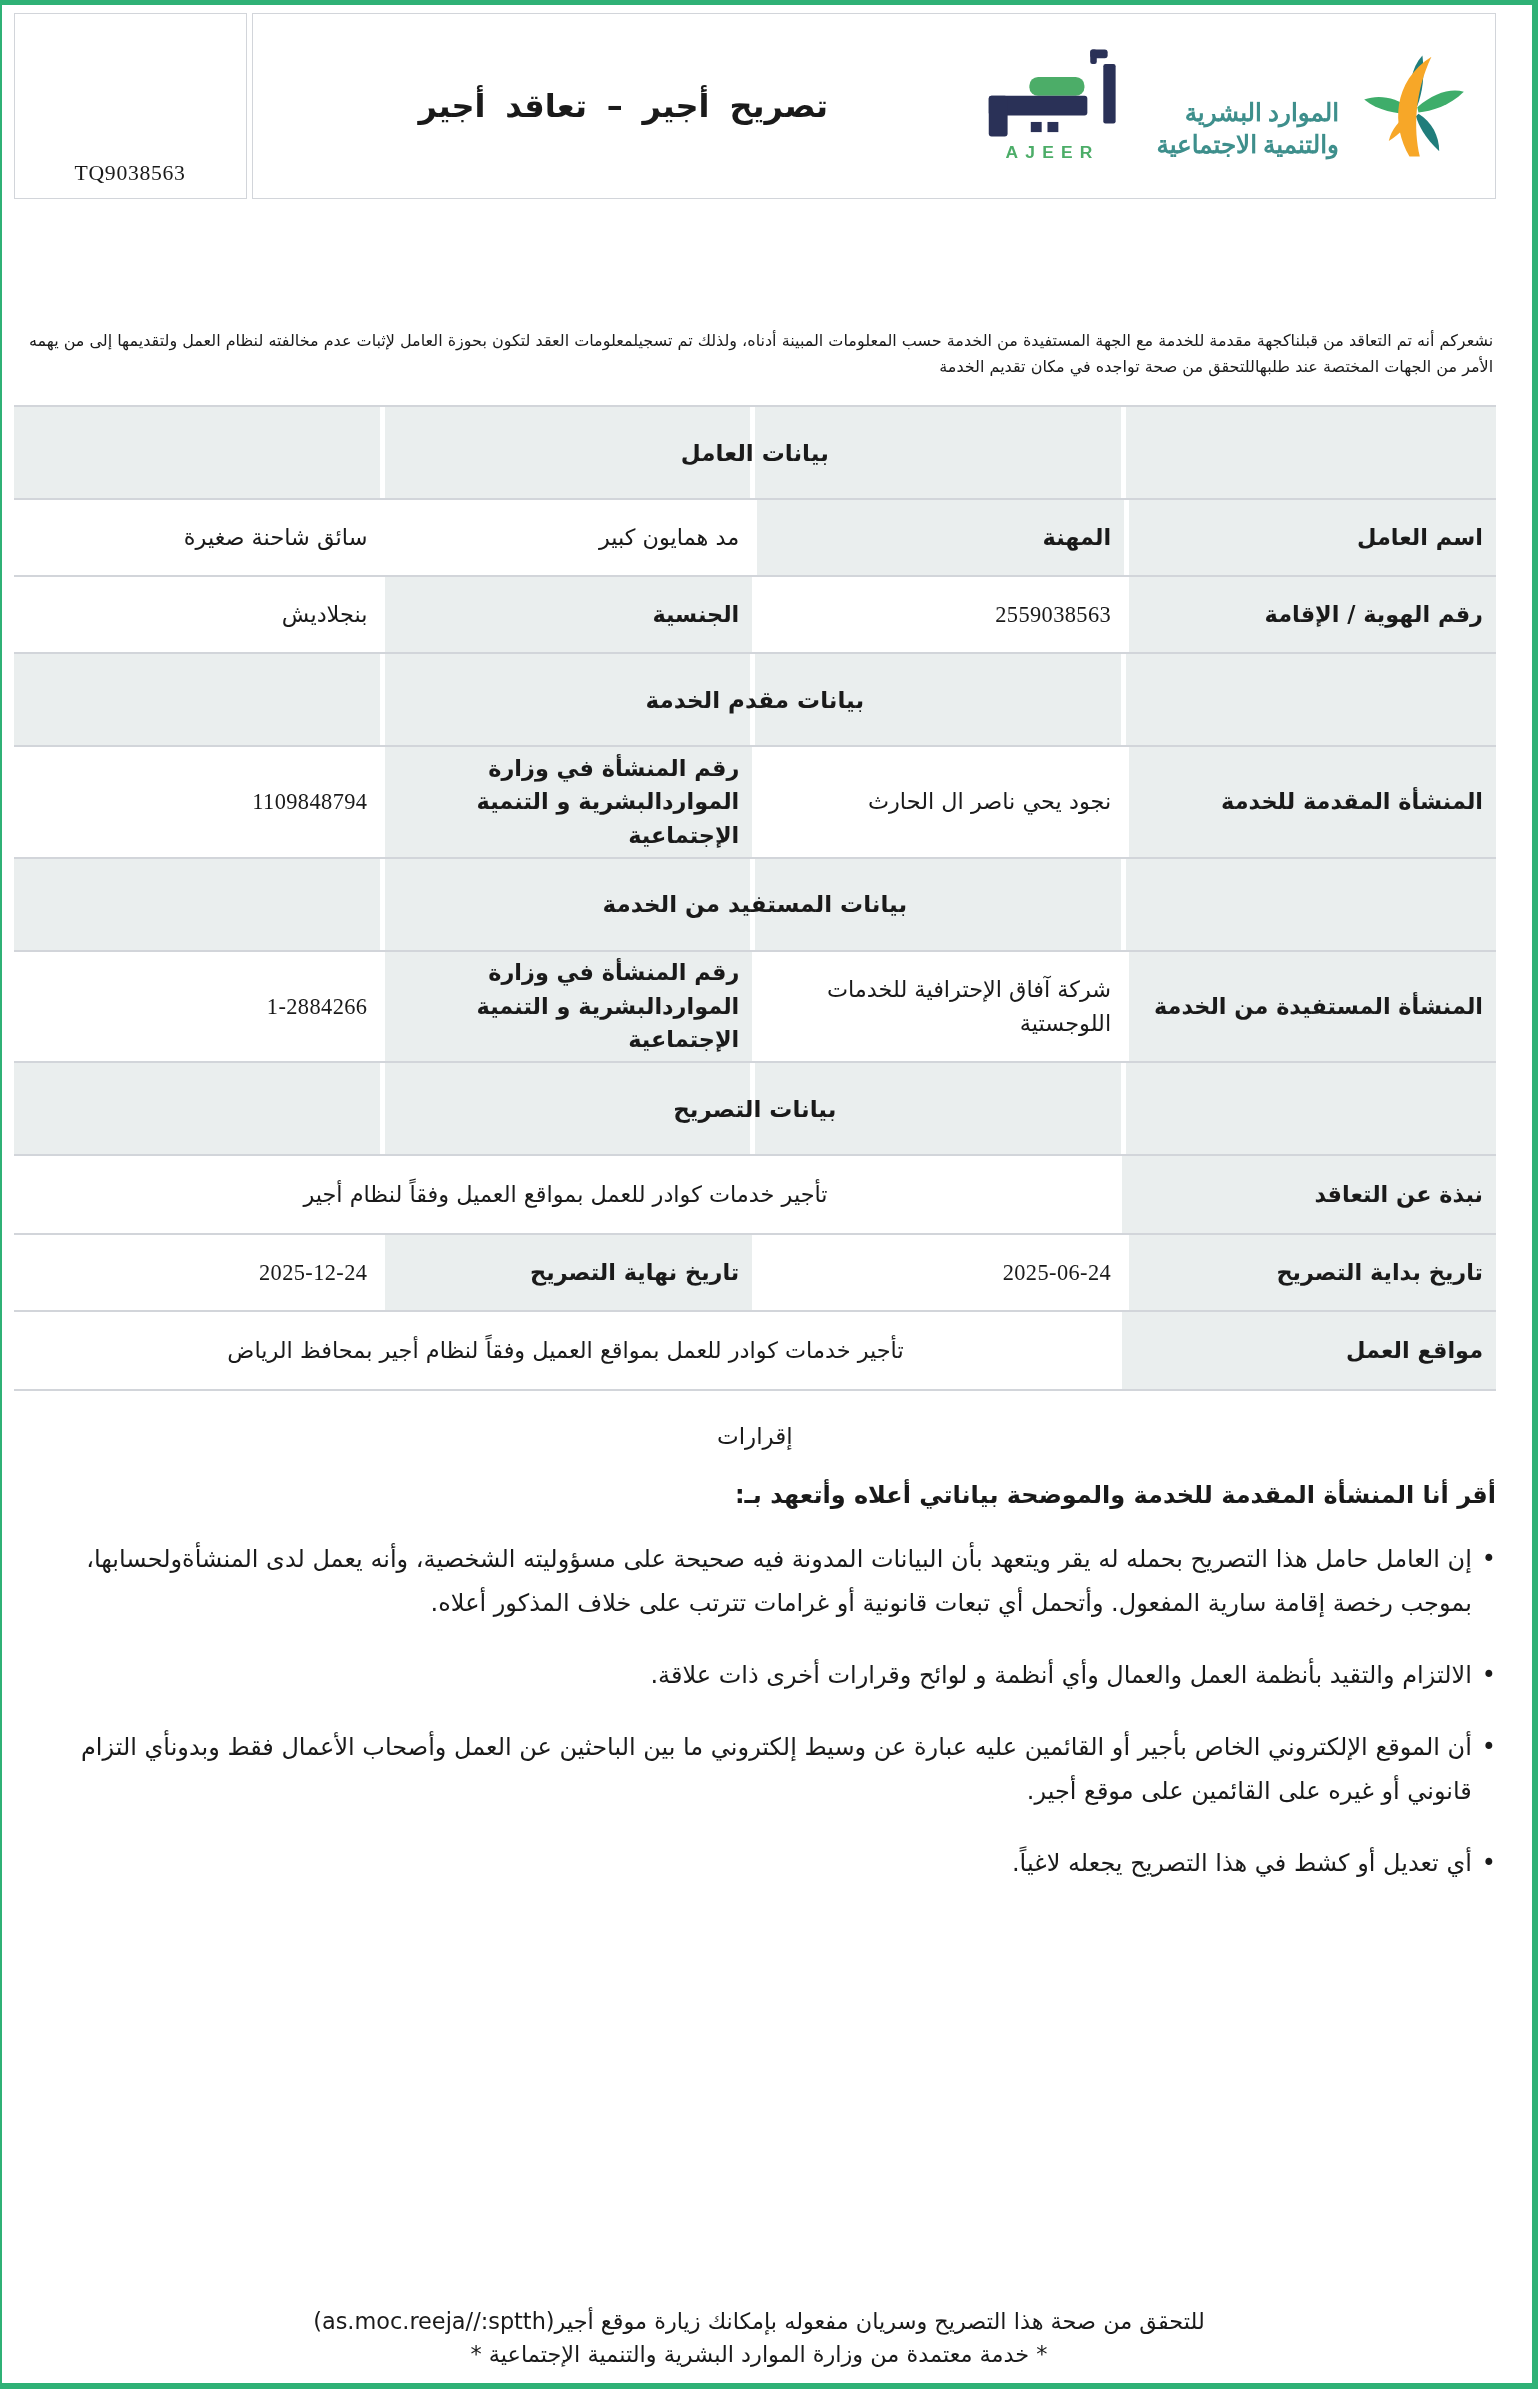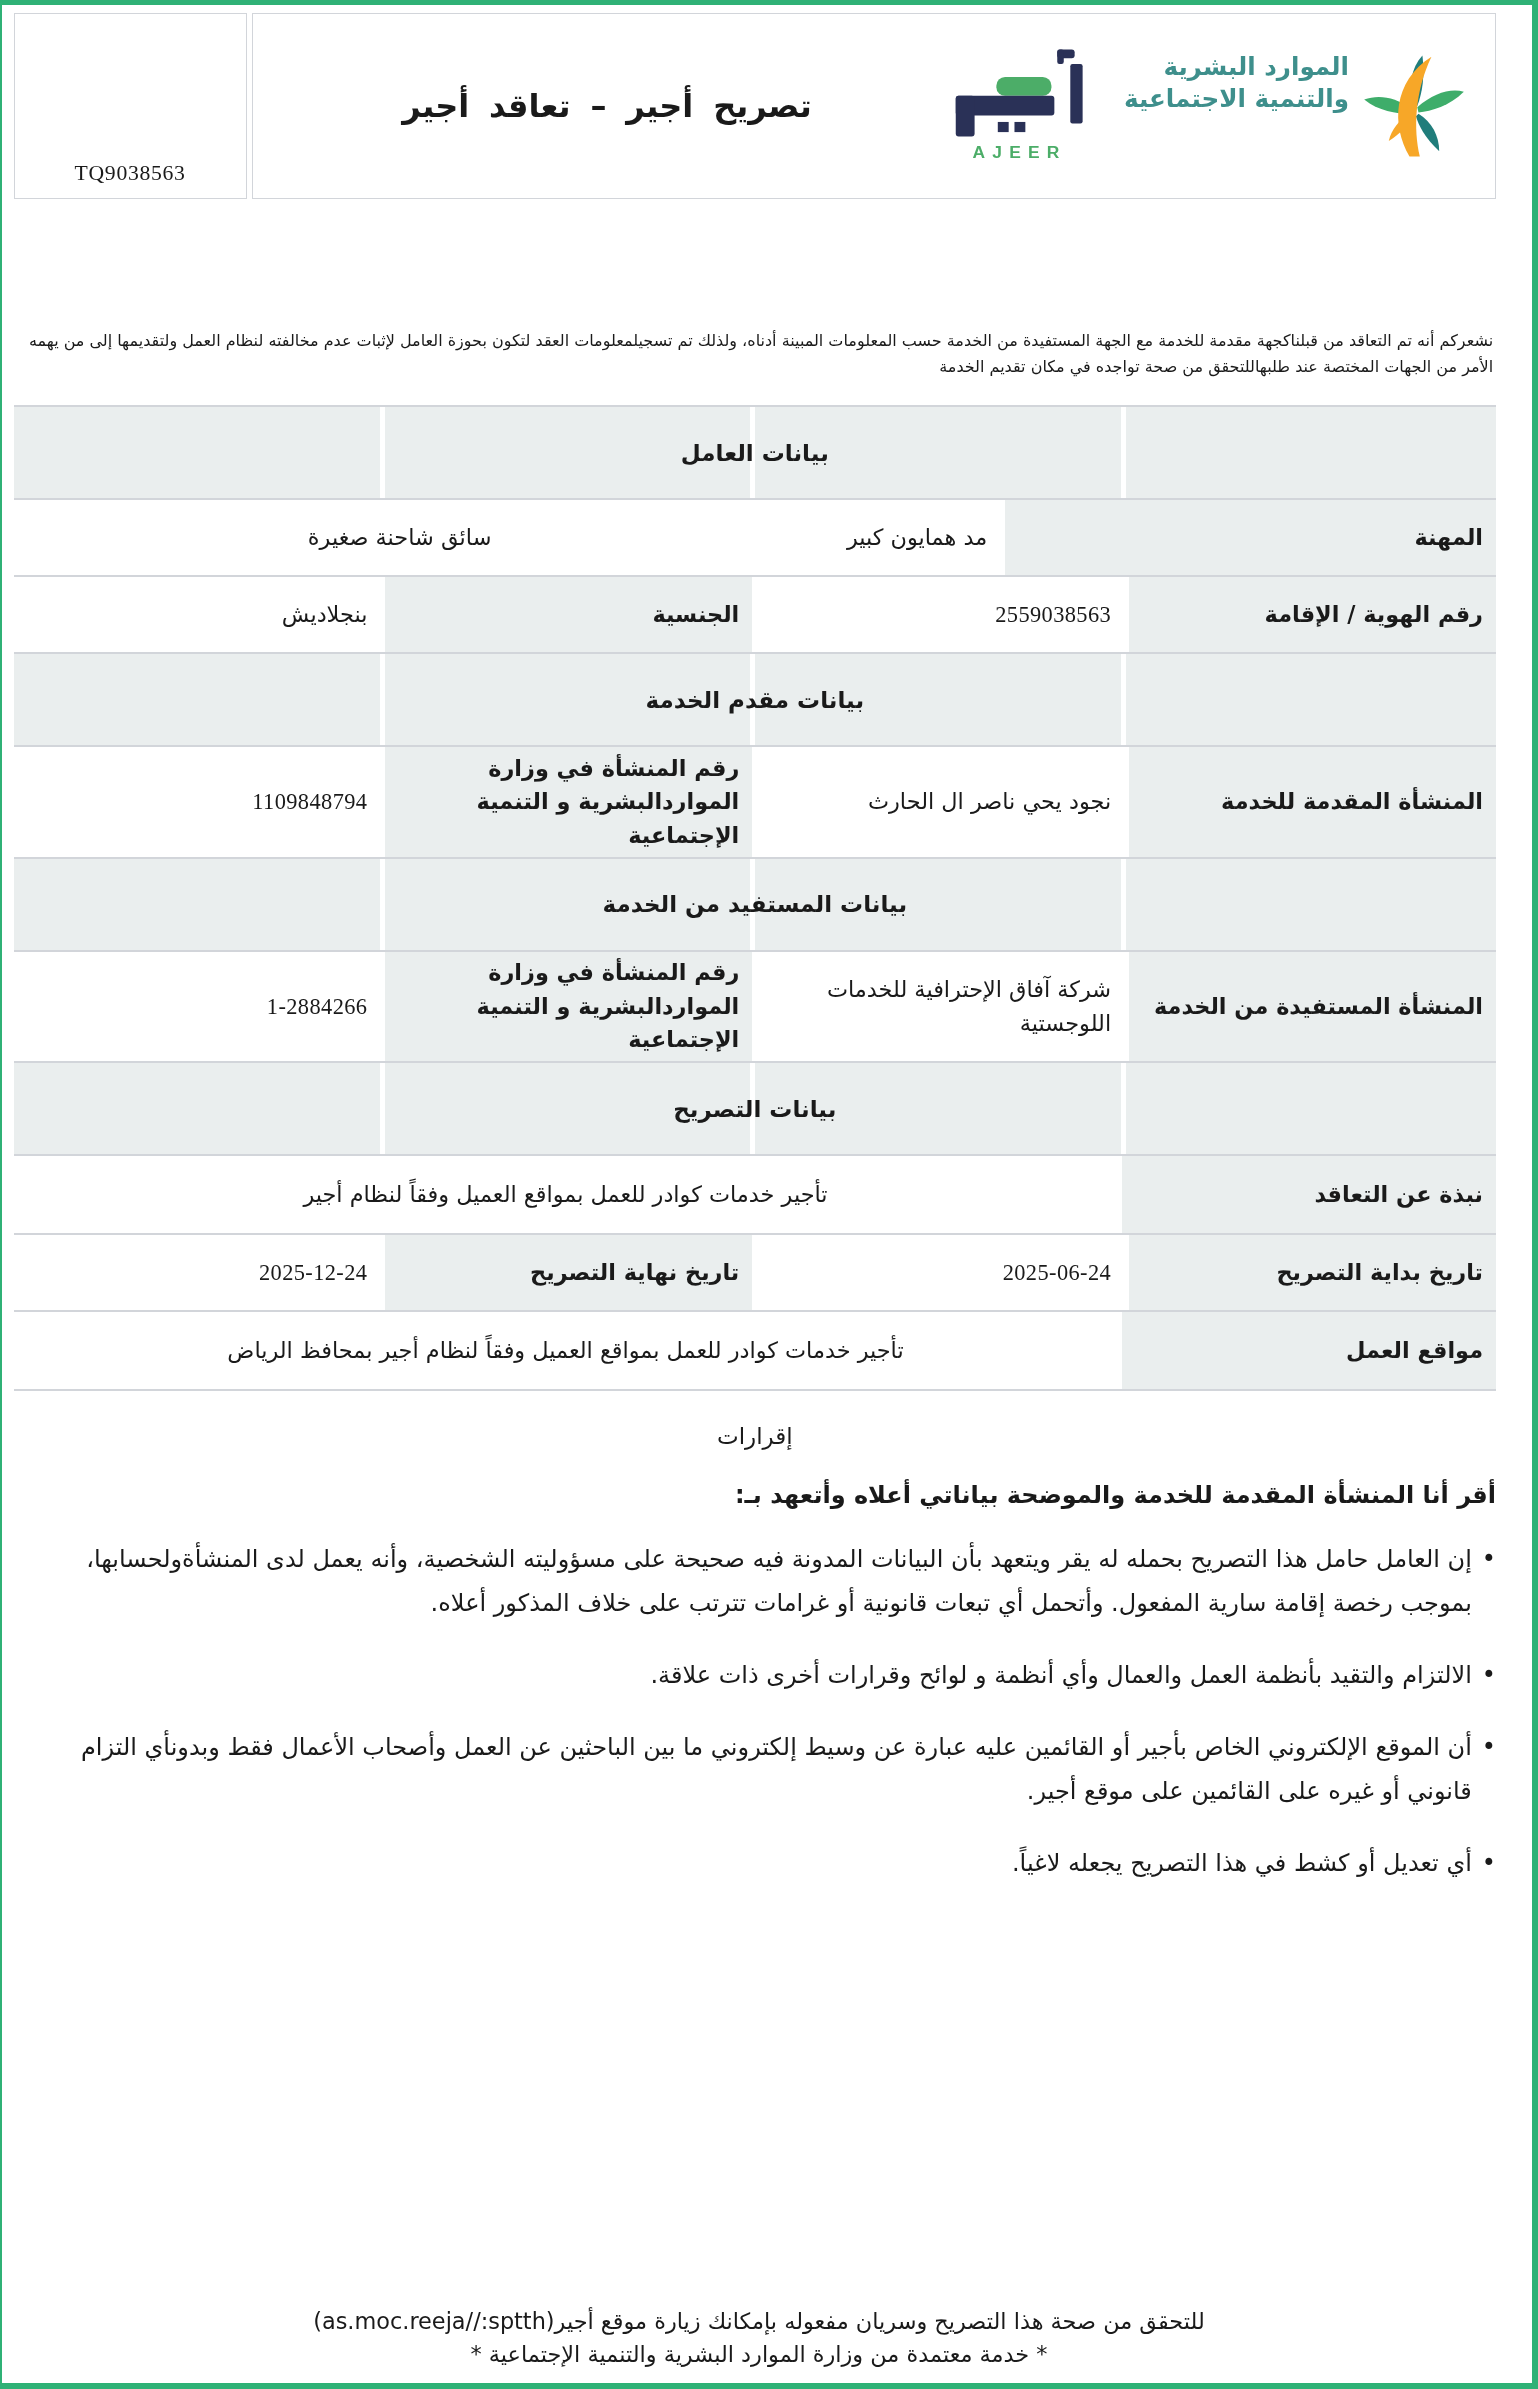--- a/index.html
+++ b/index.html
@@ -16,21 +16,21 @@
   
   .content { margin-right:36px; margin-left:11.6px; }
 
   
   .header { margin-top:8px; height:186px; display:flex; gap:5px; }
   .box { box-sizing:border-box; border:1.4px solid #D2D5DA; background:#fff; }
   .main-box { flex:1 1 auto; display:flex; align-items:center; padding:0 26px 0 14.4px; }
   .tq-box { flex:0 0 233px; display:flex; align-items:flex-end; justify-content:center; padding-bottom:11.6px; }
   .tq { font-family:"Liberation Serif", serif; font-size:21.7px; letter-spacing:0.7px; direction:ltr; }
 
-  .ministry-logo { display:flex; align-items:flex-start; gap:10px; }
+  .ministry-logo { display:flex; align-items:flex-end; gap:20px;font-family:Liberation Serif, serif; }
   .ministry-text { text-align:right; color:#3E8F8C; font-size:24.6px; font-weight:bold; line-height:1.3; }
   .ajeer-logo { margin-right:29px; display:flex; align-items:center; }
   .title-wrap { flex:1 1 auto; display:flex; justify-content:center; align-items:center; }
   .doc-title { font-size:32px; font-weight:bold; word-spacing:8.7px; white-space:nowrap; }
 
   
   .intro { margin-top:129px; font-size:16px; line-height:1.65; text-align:right; padding:0 2.9px; }
 
   
   .data-table { margin-top:24.6px; border-top:2.9px solid #D2D5DA; border-bottom:2.9px solid #D2D5DA; }
@@ -112,20 +112,21 @@
       <div class="box tq-box">
         <span class="tq">TQ9038563</span>
       </div>
     </div>
 
     <div class="intro">نشعركم أنه تم التعاقد من قبلناكجهة مقدمة للخدمة مع الجهة المستفيدة من الخدمة حسب المعلومات المبينة أدناه، ولذلك تم تسجيلمعلومات العقد لتكون بحوزة العامل لإثبات عدم مخالفته لنظام العمل ولتقديمها إلى من يهمه الأمر من الجهات المختصة عند طلبهاللتحقق من صحة تواجده في مكان تقديم الخدمة</div>
 
     <div class="data-table" id="data-table">
         <div class="sect-row">بيانات العامل</div>
         <div class="t-row" style="min-height: 75px;">
+          <div class="cell lbl">اسم العامل</div>
           <div class="cell lbl">المهنة</div>
           <div class="cell val">مد همايون كبير</div>
           <div class="cell val">سائق شاحنة صغيرة</div>
         </div>
         <div class="t-row" style="min-height: 75px;">
           <div class="cell lbl">رقم الهوية / الإقامة</div>
           <div class="cell val lat">2559038563</div>
           <div class="cell lbl">الجنسية</div>
           <div class="cell val">بنجلاديش</div>
         </div>

